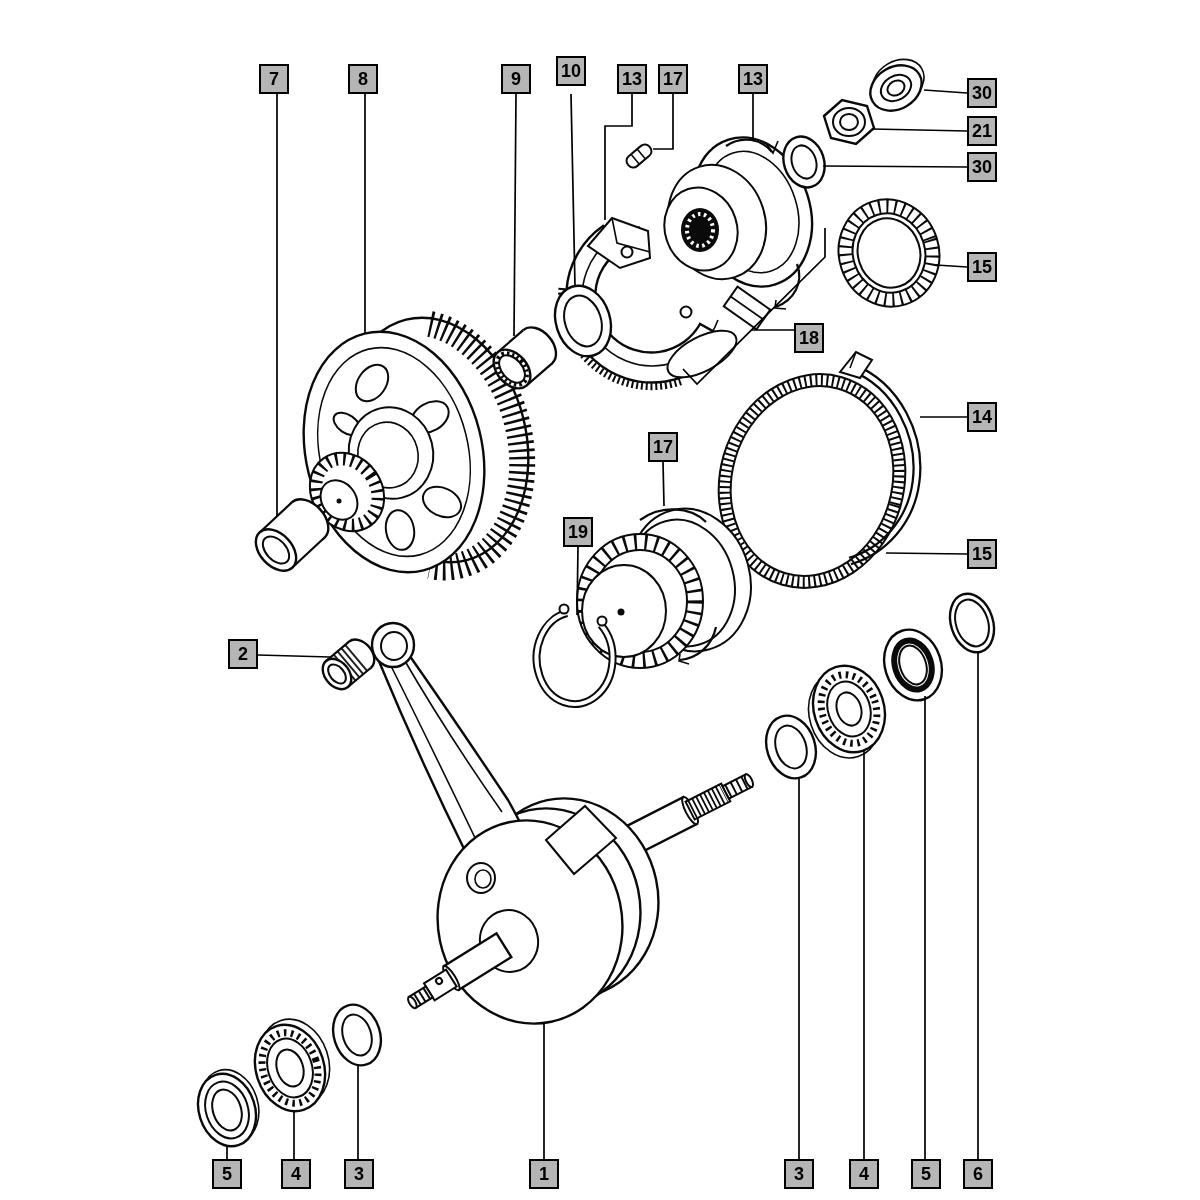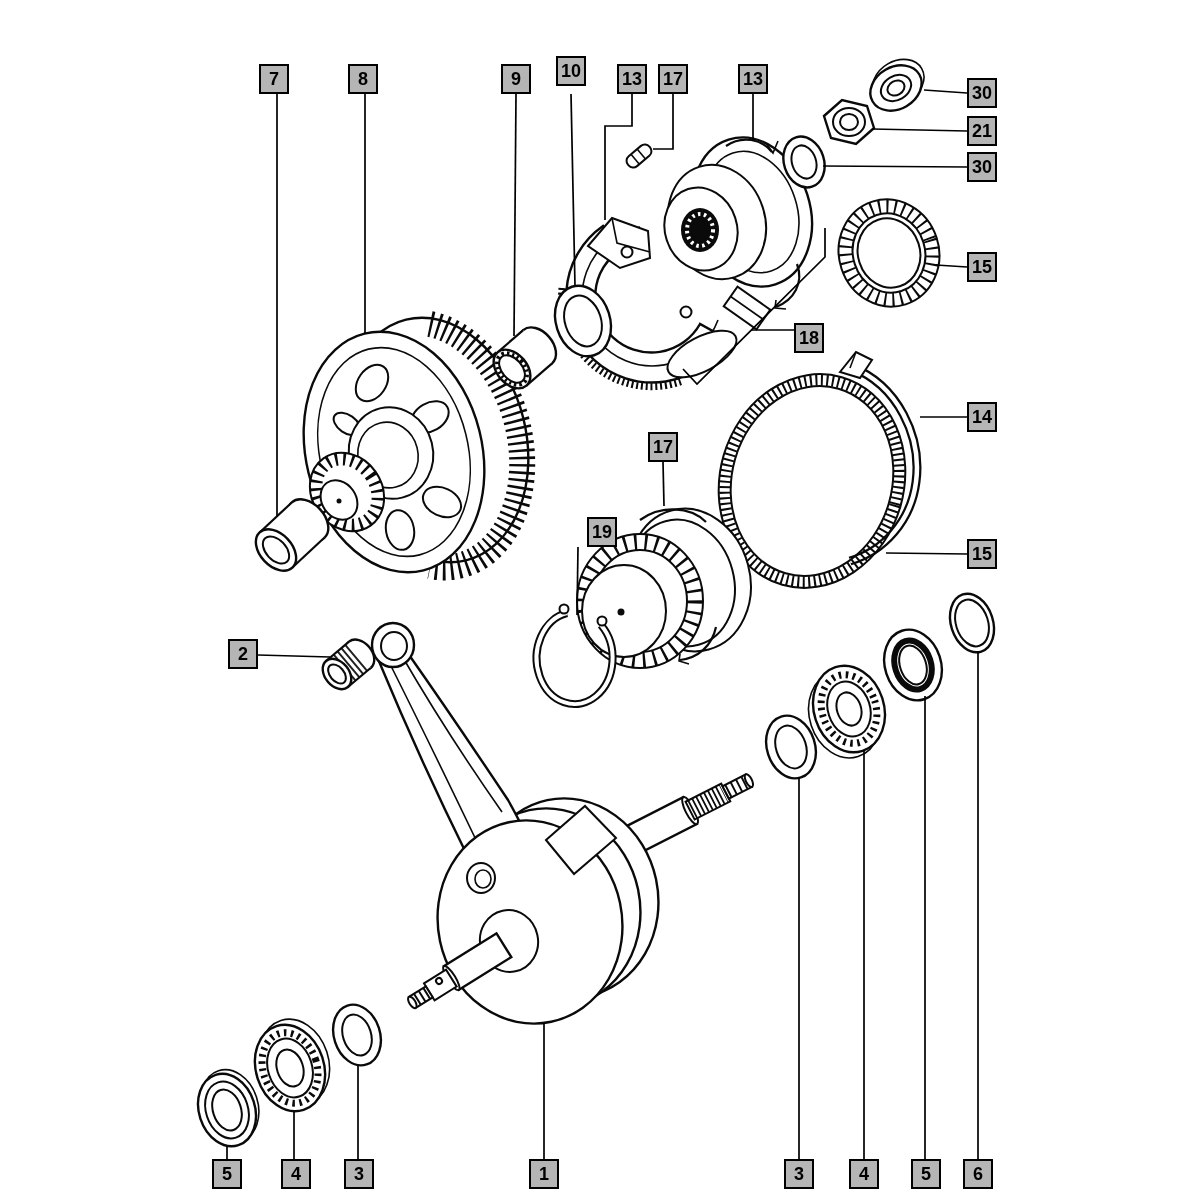--- a/index.html
+++ b/index.html
@@ -281,21 +281,21 @@
   <div class="callout" style="left:658px;top:64px">17</div>
   <div class="callout" style="left:738px;top:64px">13</div>
   <div class="callout" style="left:967px;top:78px">30</div>
   <div class="callout" style="left:967px;top:116px">21</div>
   <div class="callout" style="left:967px;top:152px">30</div>
   <div class="callout" style="left:967px;top:252px">15</div>
   <div class="callout" style="left:794px;top:323px">18</div>
   <div class="callout" style="left:967px;top:402px">14</div>
   <div class="callout" style="left:967px;top:539px">15</div>
   <div class="callout" style="left:648px;top:432px">17</div>
-  <div class="callout" style="left:587px;top:517px">19</div>
+  <div class="callout" style="left:563px;top:517px">19</div>
   <div class="callout" style="left:228px;top:639px">2</div>
   <div class="callout" style="left:212px;top:1159px">5</div>
   <div class="callout" style="left:281px;top:1159px">4</div>
   <div class="callout" style="left:344px;top:1159px">3</div>
   <div class="callout" style="left:529px;top:1159px">1</div>
   <div class="callout" style="left:784px;top:1159px">3</div>
   <div class="callout" style="left:849px;top:1159px">4</div>
   <div class="callout" style="left:911px;top:1159px">5</div>
   <div class="callout" style="left:963px;top:1159px">6</div>
 </div>

